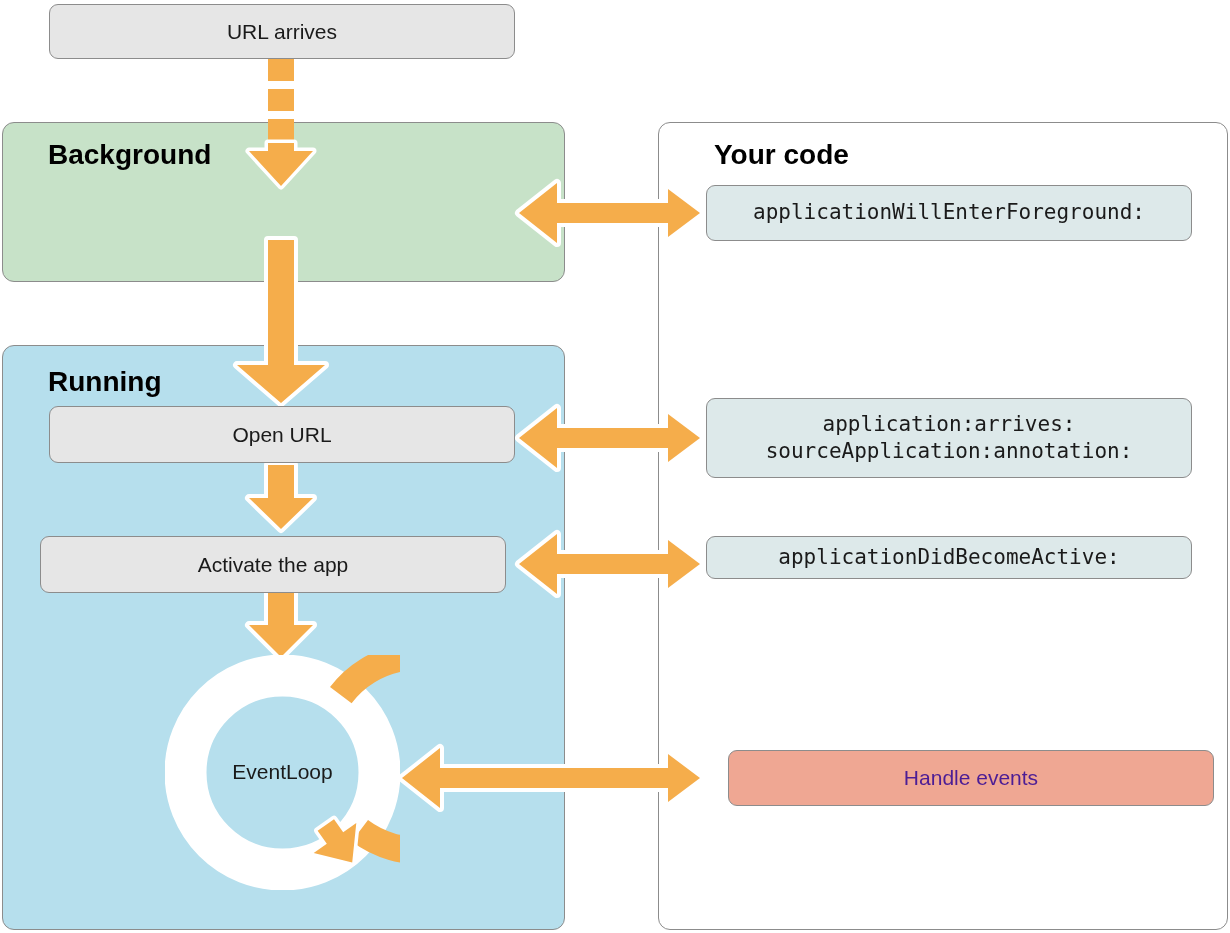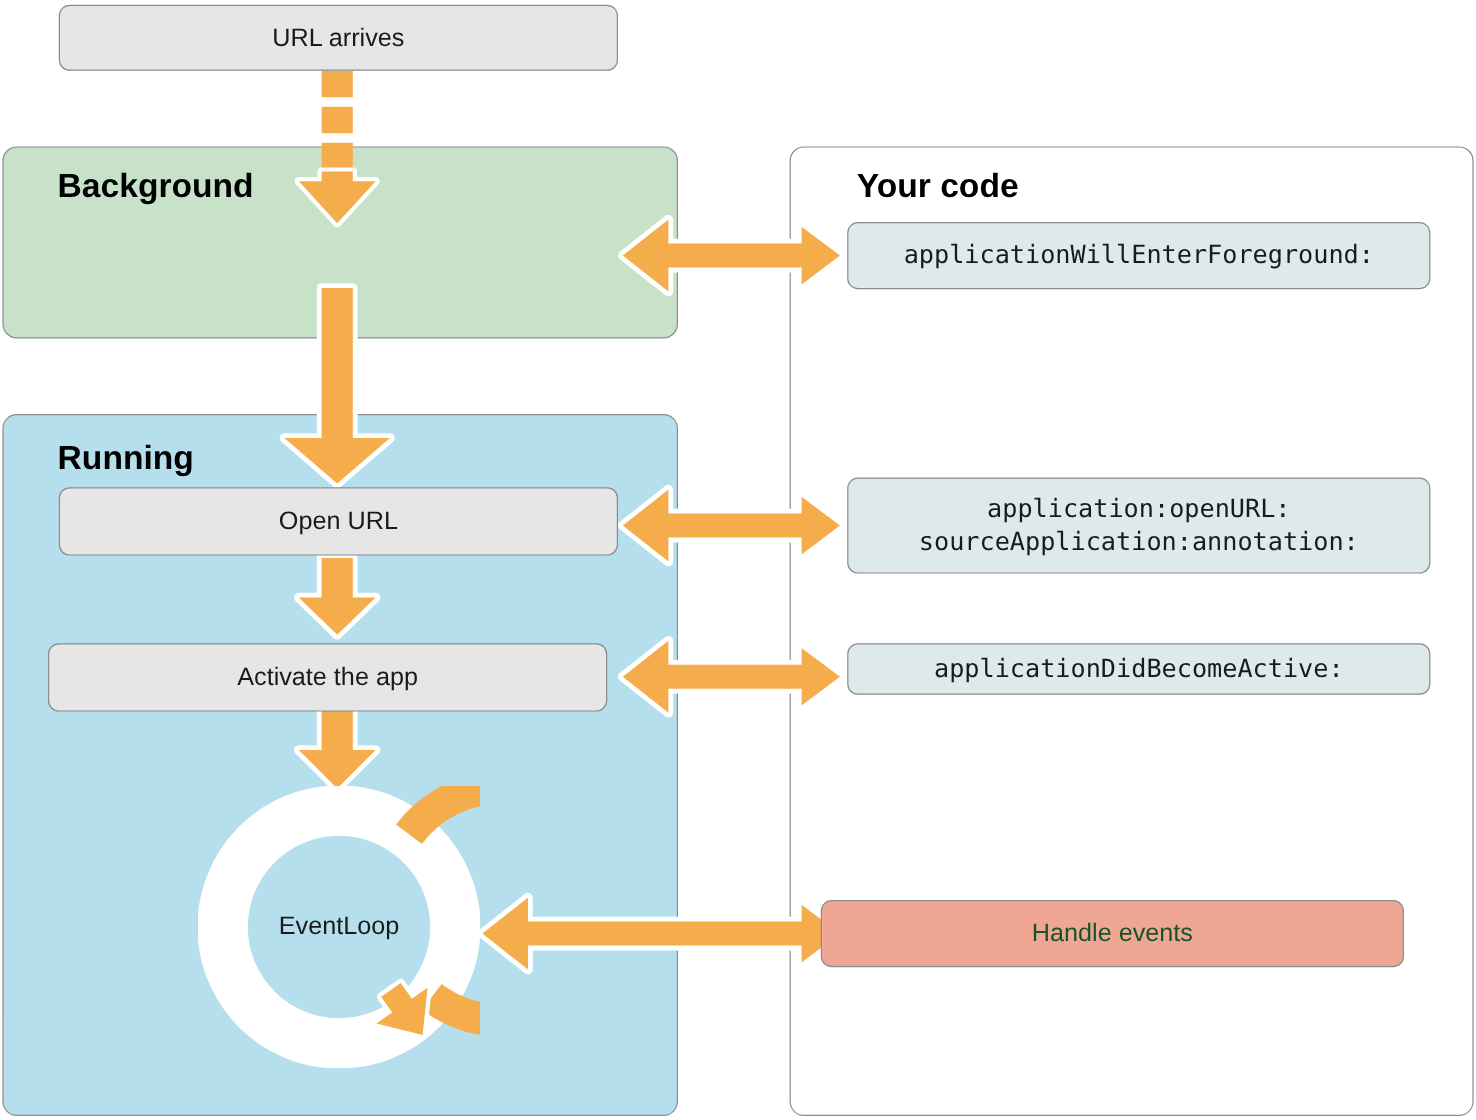--- a/index.html
+++ b/index.html
@@ -86,30 +86,30 @@
     text-align: center;
     line-height: 1.3;
     white-space: pre-line;
   }
   #code-will-enter-foreground { left: 706px; top: 185px; width: 486px; height: 56px; }
   #code-open-url              { left: 706px; top: 398px; width: 486px; height: 80px; }
   #code-did-become-active     { left: 706px; top: 536px; width: 486px; height: 43px; }
   #box-handle-events {
     position: absolute;
     box-sizing: border-box;
-    left: 684px; top: 750px; width: 486px; height: 56px;
+    left: 728px; top: 750px; width: 486px; height: 56px;
     background: #efa793;
     border: 1.5px solid #8c8c8c;
     border-radius: 9px;
     display: flex;
     align-items: center;
     justify-content: center;
     font-family: "Liberation Sans", sans-serif;
     font-size: 21px;
-    color: #14532d;
+    color: #4c1d95;
   }
 
   
   #arrow-layer {
     position: absolute;
     left: 0; top: 0;
     width: 1230px; height: 933px;
     pointer-events: none;
   }
 
@@ -210,20 +210,20 @@
   <div class="step-box" id="box-open-url">Open URL</div>
 
   <div class="step-box" id="box-activate-app">Activate the app</div>
 
   <div class="panel-title" id="title-background">Background</div>
   <div class="panel-title" id="title-running">Running</div>
   <div class="panel-title" id="title-yourcode">Your code</div>
 
   <div class="code-box" id="code-will-enter-foreground">applicationWillEnterForeground:</div>
 
-  <div class="code-box" id="code-open-url">application:openURL:
+  <div class="code-box" id="code-open-url">application:arrives:
 sourceApplication:annotation:</div>
 
   <div class="code-box" id="code-did-become-active">applicationDidBecomeActive:</div>
 
   <div id="box-handle-events">Handle events</div>
 
 </div>
 
 </body></html>

